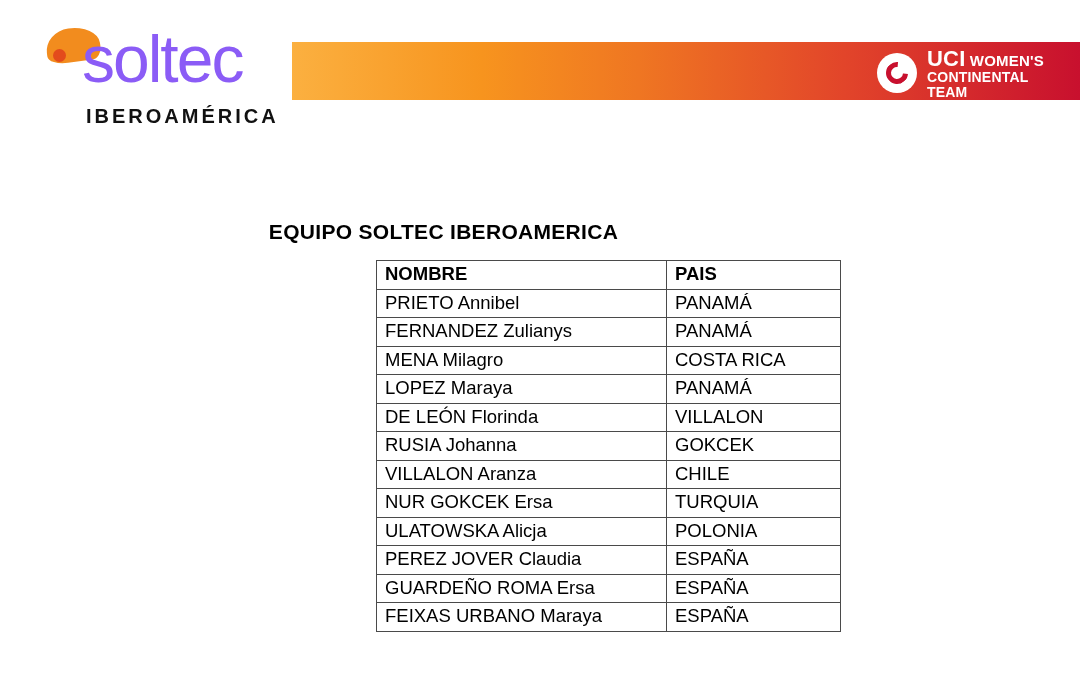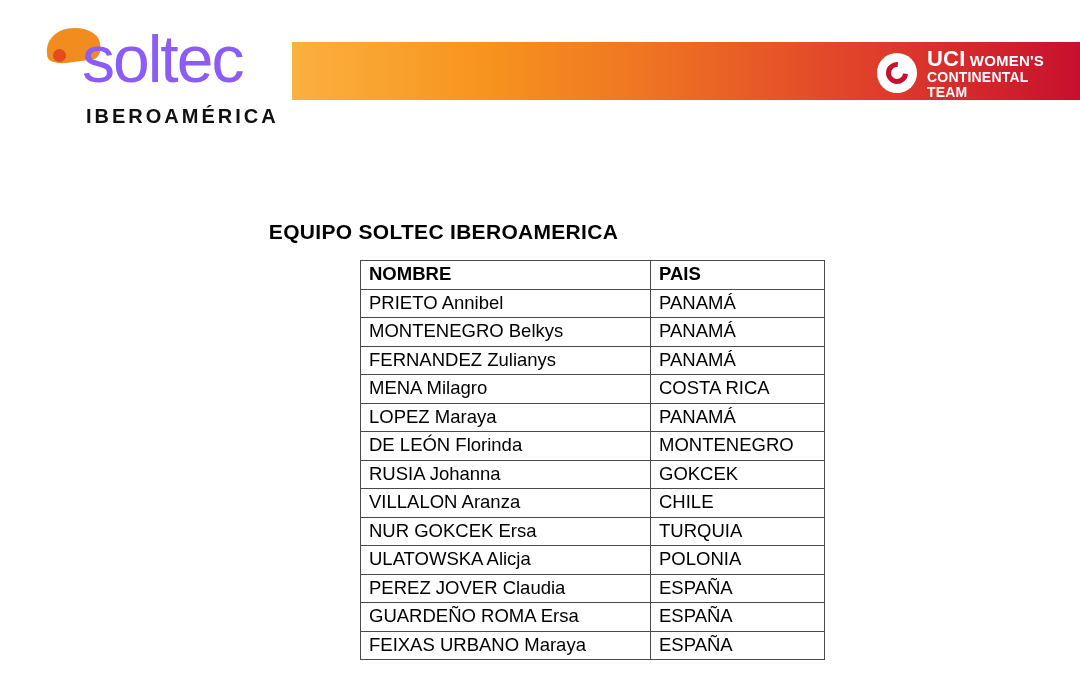--- a/index.html
+++ b/index.html
@@ -146,21 +146,21 @@
     width: 887px;
     text-align: center;
     font-size: 21px;
     font-weight: bold;
     letter-spacing: 0.3px;
   }
 
   
   .roster-wrap {
     position: absolute;
-    left: 320px;
+    left: 336px;
     top: 260px;
     width: 464px;
     padding-left: 40px;
   }
   table.roster {
     border-collapse: collapse;
     width: 464px;
     table-layout: fixed;
   }
   table.roster td {
@@ -221,38 +221,34 @@
     <tbody>
       <tr class="head">
         <td>NOMBRE</td>
         <td>PAIS</td>
       </tr>
       <tr>
         <td>PRIETO  Annibel</td>
         <td>PANAMÁ</td>
       </tr>
       <tr>
-        <td>MONTENEGRO Belkys</td>
-        <td>PANAMÁ</td>
-      </tr>
-      <tr>
         <td>FERNANDEZ Zulianys</td>
         <td>PANAMÁ</td>
       </tr>
       <tr>
         <td>MENA Milagro</td>
         <td>COSTA RICA</td>
       </tr>
       <tr>
         <td>LOPEZ Maraya</td>
         <td>PANAMÁ</td>
       </tr>
       <tr>
         <td>DE LEÓN Florinda</td>
-        <td>MONTENEGRO</td>
+        <td>VILLALON</td>
       </tr>
       <tr>
         <td>RUSIA Johanna</td>
         <td>GOKCEK</td>
       </tr>
       <tr>
         <td>VILLALON Aranza</td>
         <td>CHILE</td>
       </tr>
       <tr>

